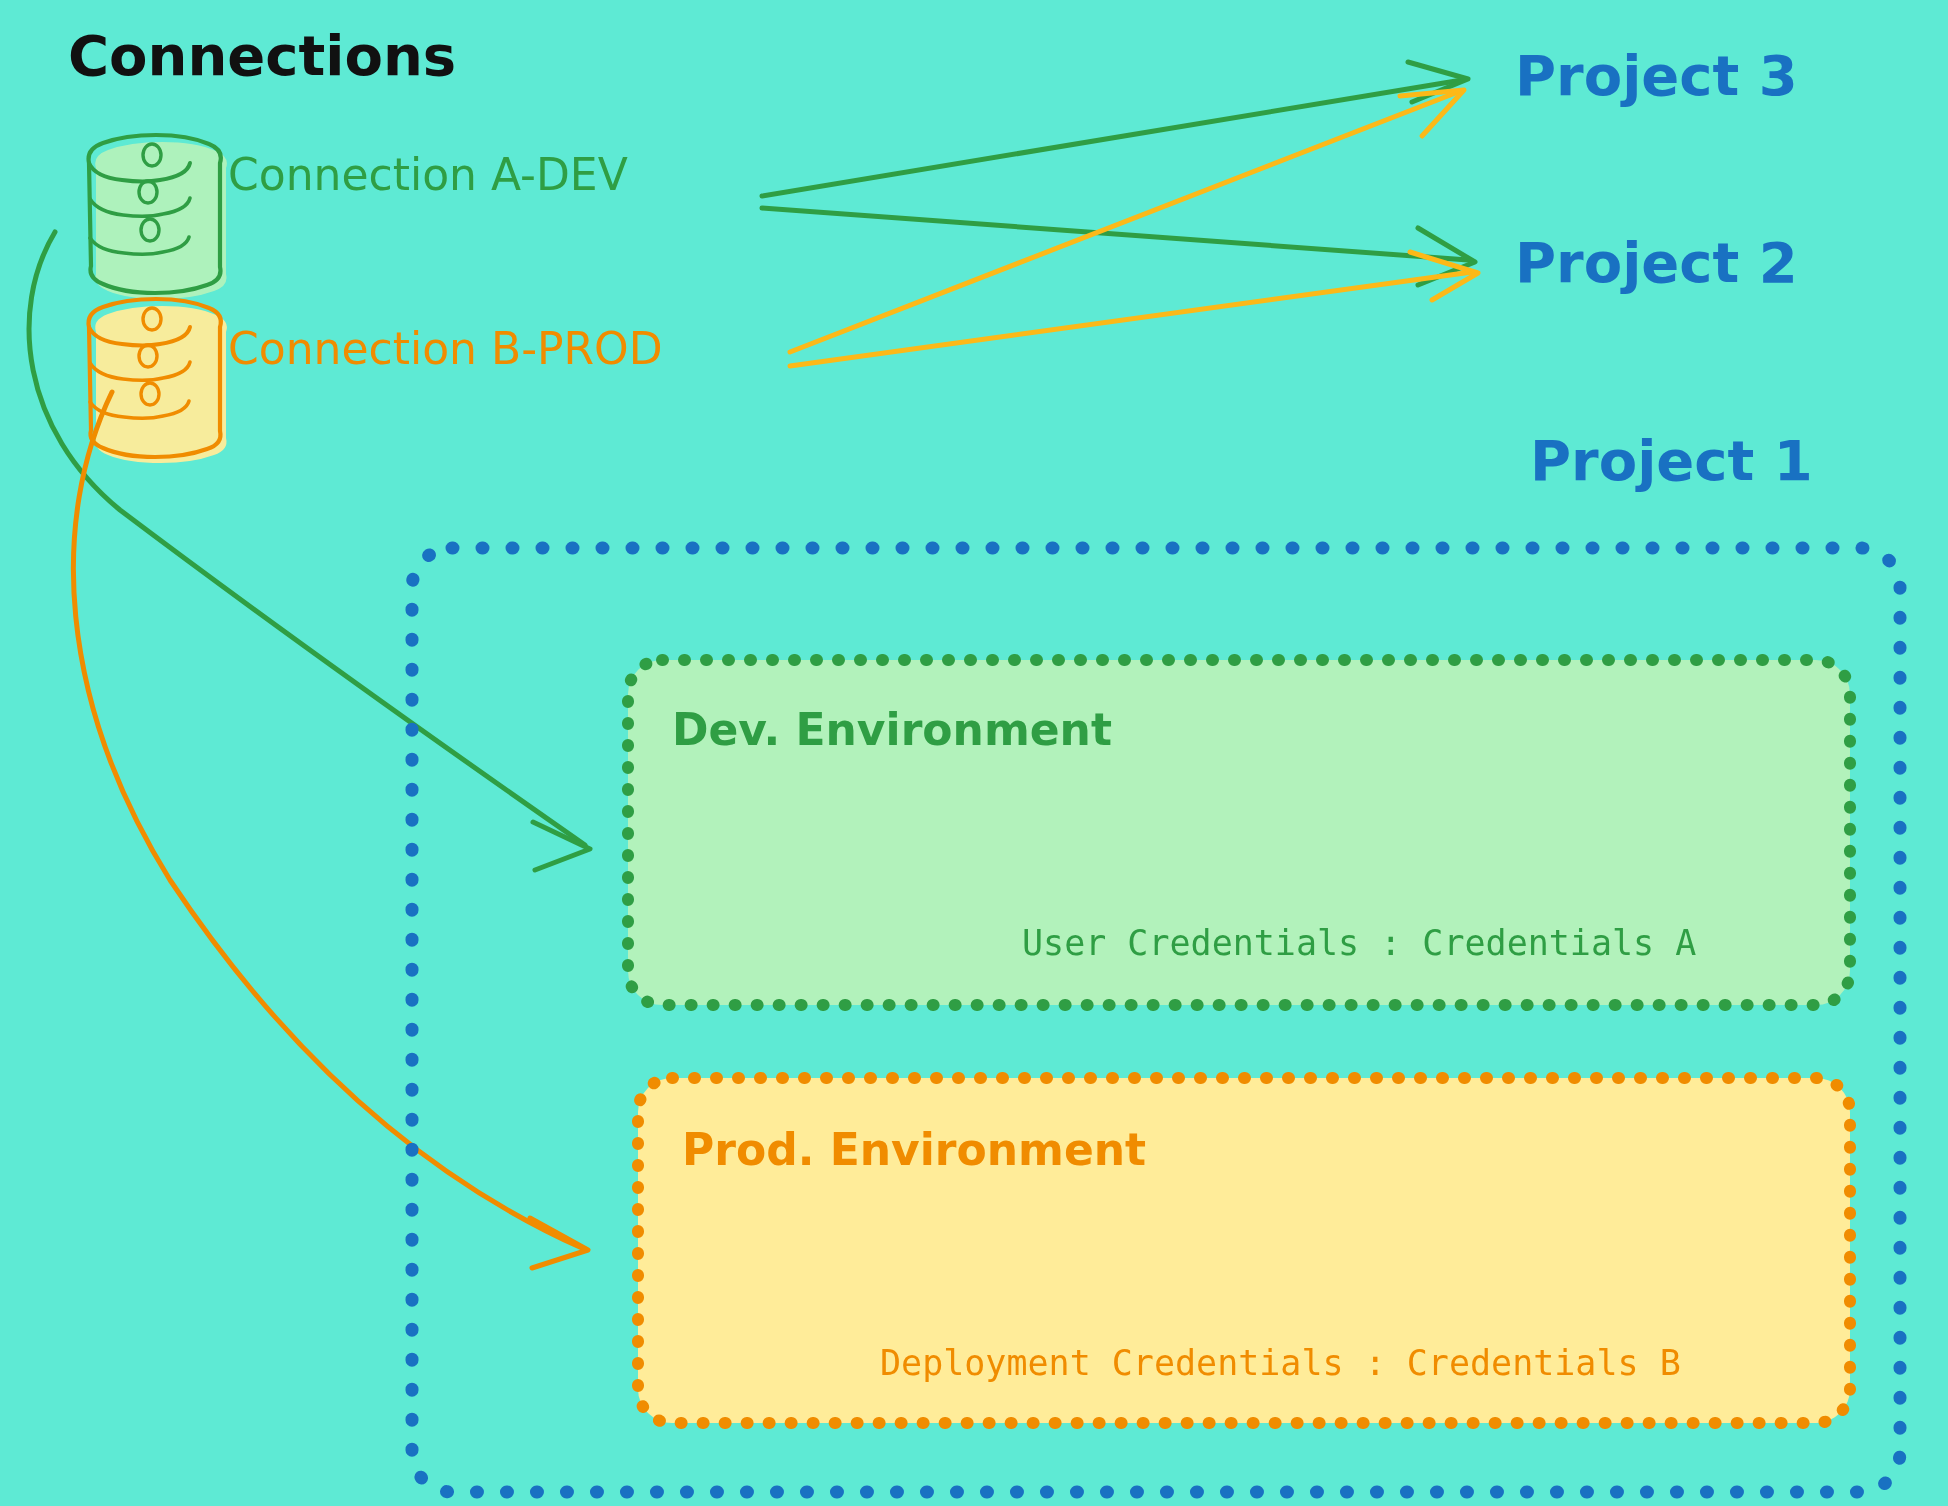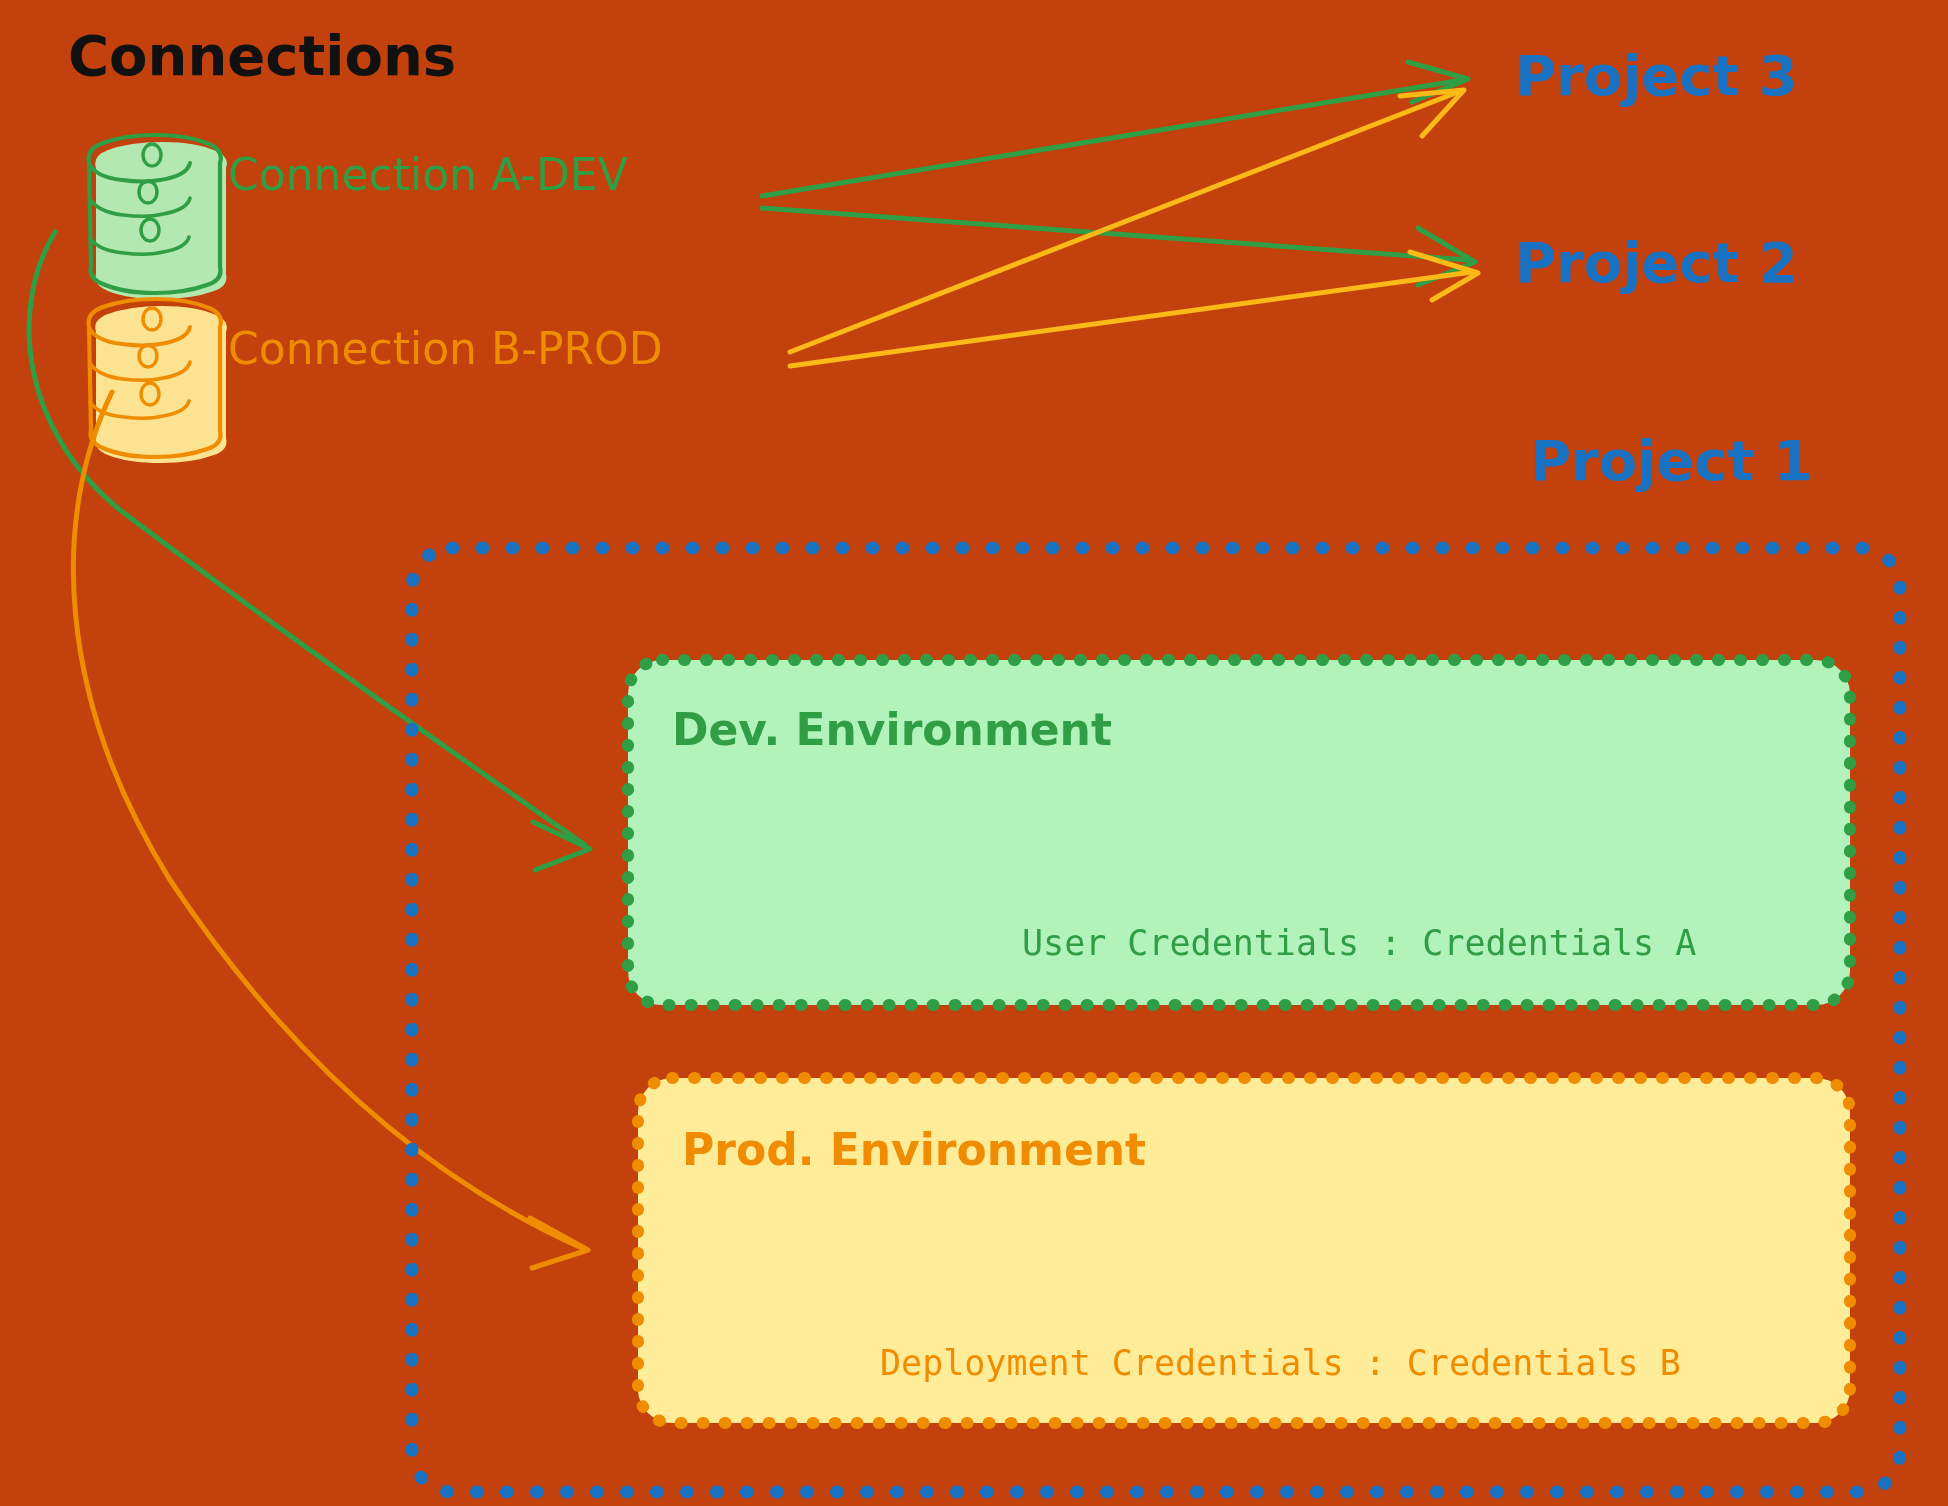--- a/index.html
+++ b/index.html
@@ -1,16 +1,16 @@
 <!DOCTYPE html>
 <html><head>
 <meta charset="utf-8">
 <style>
   html,body{margin:0;padding:0;background:#ffffff;}
-  #stage{position:relative;width:1948px;height:1506px;background:#c2410c;overflow:hidden;}
+  #stage{position:relative;width:1948px;height:1506px;background:#5eead4;overflow:hidden;}
   svg#canvas{position:absolute;inset:0;width:1948px;height:1506px;}
   .hand{font-family:"DejaVu Sans",sans-serif;}
   .mono{font-family:"DejaVu Sans Mono",monospace;}
   text{ -webkit-font-smoothing:antialiased; }
 </style>
 </head>
 <body>
 
 <div id="stage">
 <svg id="canvas" viewBox="0 0 1948 1506" xmlns="http://www.w3.org/2000/svg">

